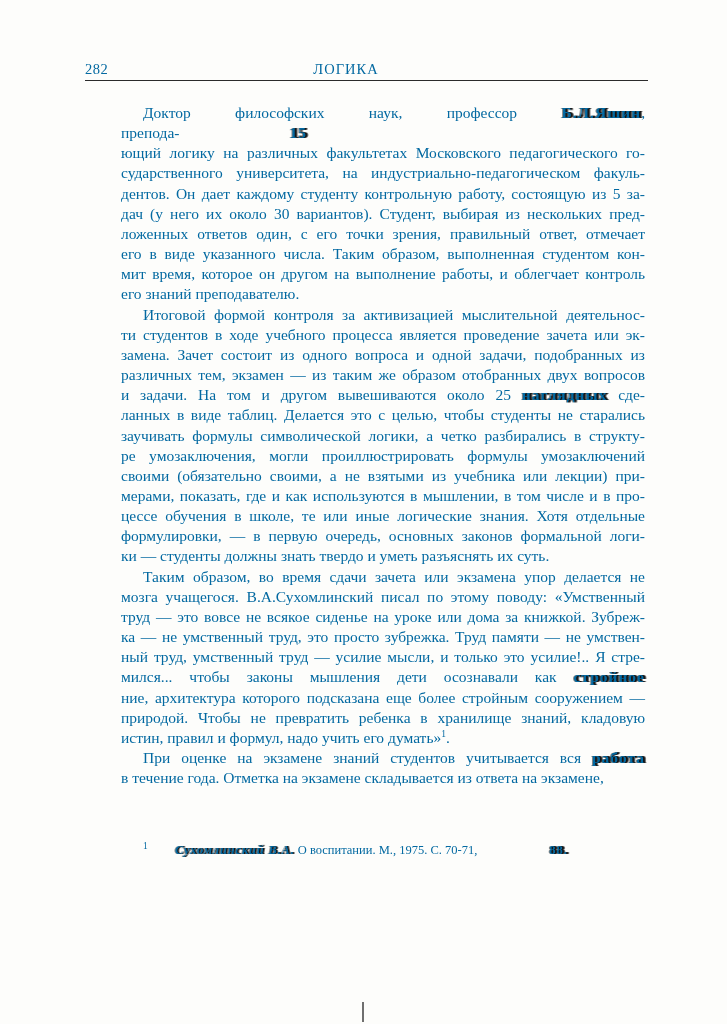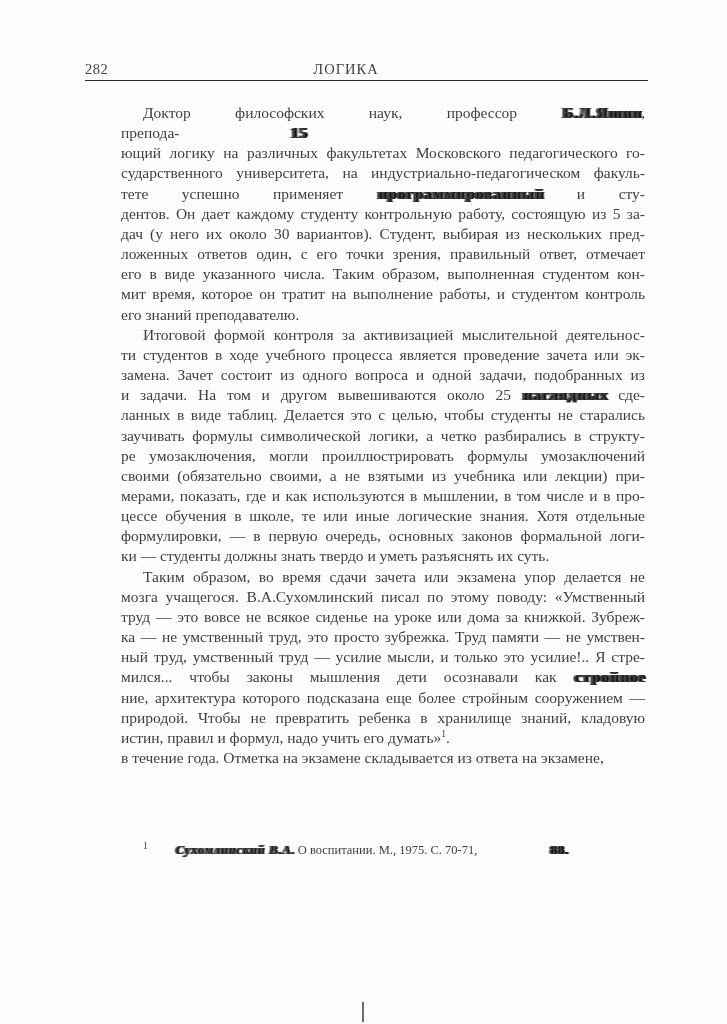--- a/index.html
+++ b/index.html
@@ -59,61 +59,62 @@
   .fn-line { text-indent: 22px; text-align: left; text-align-last: left; }
 
   .scan-mark {
     position: absolute; left: 362px; top: 1002px;
     width: 2px; height: 20px; background: #6f6f6f;
   }
 </style>
 </head>
 <body>
 
-<div class="page" style="background: rgb(253, 253, 251); color: #404040;">
+<div class="page" style="background: rgb(253, 253, 251); color: #0369a1;">
 
   <div class="running-head">
     <span class="pagenum">282</span>
     <span class="runtitle">ЛОГИКА</span>
   </div>
 
   <div class="head-rule"></div>
 
   <div class="body-text">
       <div class="line indent end"><span class="sn">Доктор философских наук, профессор </span><span class="sb">Б.Л.Яшин</span><span class="sn">, препода-</span><span class="sb" style="margin-left: 110px;">15</span></div>
       <div class="line"><span class="sn">ющий логику на различных факультетах Московского педагогического го-</span></div>
       <div class="line"><span class="sn">сударственного университета, на индустриально-педагогическом факуль-</span></div>
-      <div class="line"><span class="sn">тете успешно применяет </span><span class="sb">программированный</span><span class="sn"> и сту-</span></div>
       <div class="line"><span class="sn">дентов. Он дает каждому студенту контрольную работу, состоящую из 5 за-</span></div>
       <div class="line"><span class="sn">дач (у него их около 30 вариантов). Студент, выбирая из нескольких пред-</span></div>
       <div class="line"><span class="sn">ложенных ответов один, с его точки зрения, правильный ответ, отмечает</span></div>
       <div class="line"><span class="sn">его в виде указанного числа. Таким образом, выполненная студентом кон-</span></div>
-      <div class="line"><span class="sn">мит время, которое он тратит на выполнение работы, и студентом контроль</span></div>
+      <div class="line"><span class="sn">мит время, которое он другом на выполнение работы, и облегчает контроль</span></div>
       <div class="line end"><span class="sn">его знаний преподавателю.</span></div>
       <div class="line indent"><span class="sn">Итоговой формой контроля за активизацией мыслительной деятельнос-</span></div>
       <div class="line"><span class="sn">ти студентов в ходе учебного процесса является проведение </span><span class="si">зачета</span><span class="sn"> или </span><span class="si">эк-</span></div>
       <div class="line"><span class="si">замена.</span><span class="sn"> Зачет состоит из одного вопроса и одной задачи, подобранных из</span></div>
+      <div class="line"><span class="sn">различных тем, экзамен — из таким же образом отобранных двух вопросов</span></div>
       <div class="line"><span class="sn">и задачи. На том и другом вывешиваются около 25 </span><span class="sb">наглядных</span><span class="sn"> сде-</span></div>
       <div class="line"><span class="sn">ланных в виде таблиц. Делается это с целью, чтобы студенты не старались</span></div>
       <div class="line"><span class="sn">заучивать формулы символической логики, а четко разбирались в структу-</span></div>
       <div class="line"><span class="sn">ре умозаключения, могли проиллюстрировать формулы умозаключений</span></div>
       <div class="line"><span class="sn">своими (обязательно своими, а не взятыми из учебника или лекции) при-</span></div>
       <div class="line"><span class="sn">мерами, показать, где и как используются в мышлении, в том числе и в про-</span></div>
       <div class="line"><span class="sn">цессе обучения в школе, те или иные логические знания. Хотя отдельные</span></div>
       <div class="line"><span class="sn">формулировки, — в первую очередь, основных законов формальной логи-</span></div>
       <div class="line end"><span class="sn">ки — студенты должны знать твердо и уметь разъяснять их суть.</span></div>
       <div class="line indent"><span class="sn">Таким образом, во время сдачи зачета или экзамена упор делается не</span></div>
       <div class="line"><span class="sn">мозга учащегося. В.А.Сухомлинский писал по этому поводу: «Умственный</span></div>
       <div class="line"><span class="sn">труд — это вовсе не всякое сиденье на уроке или дома за книжкой. Зубреж-</span></div>
       <div class="line"><span class="sn">ка — не умственный труд, это просто зубрежка. Труд памяти — не умствен-</span></div>
       <div class="line"><span class="sn">ный труд, умственный труд — усилие мысли, и только это усилие!.. Я стре-</span></div>
       <div class="line"><span class="sn">мился... чтобы законы мышления дети осознавали как </span><span class="sb">стройное</span></div>
       <div class="line"><span class="sn">ние, архитектура которого подсказана еще более стройным сооружением —</span></div>
       <div class="line"><span class="sn">природой. Чтобы не превратить ребенка в хранилище знаний, кладовую</span></div>
       <div class="line end"><span class="sn">истин, правил и формул, надо учить его думать»</span><span class="ssup">1</span><span class="sn">.</span></div>
+      <div class="line indent"><span class="sn">При оценке на экзамене знаний студентов учитывается вся </span><span class="sb">работа</span></div>
       <div class="line end"><span class="sn">в течение года. Отметка на экзамене складывается из ответа на экзамене,</span></div>
     </div>
 
   <div class="footnote">
     <div class="line end fn-line"><span class="ssup">1</span><span class="sn"> </span><span class="sbi">Сухомлинский В.А.</span><span class="sn"> О воспитании. М., 1975. С. 70-71,</span><span class="sb" style="margin-left: 48px; padding-left: 24px;">88.</span></div>
   </div>
 
   <div class="scan-mark"></div>
 
 </div>

